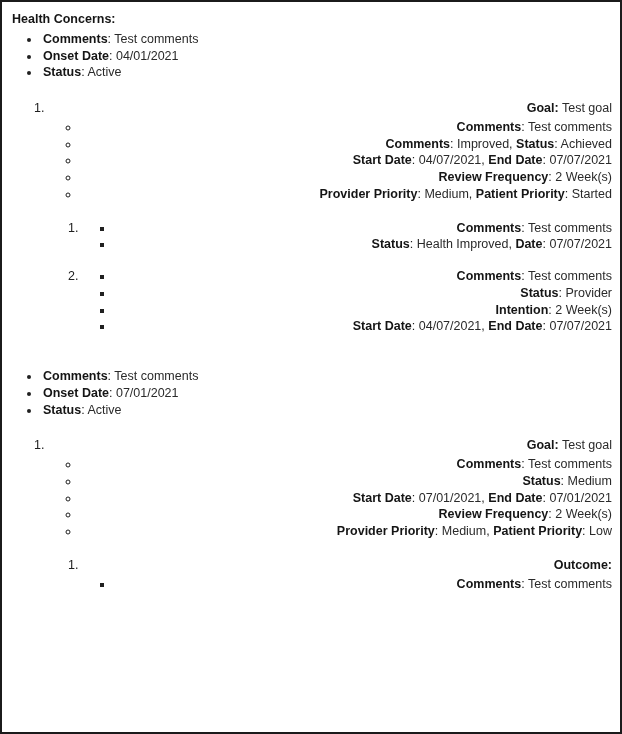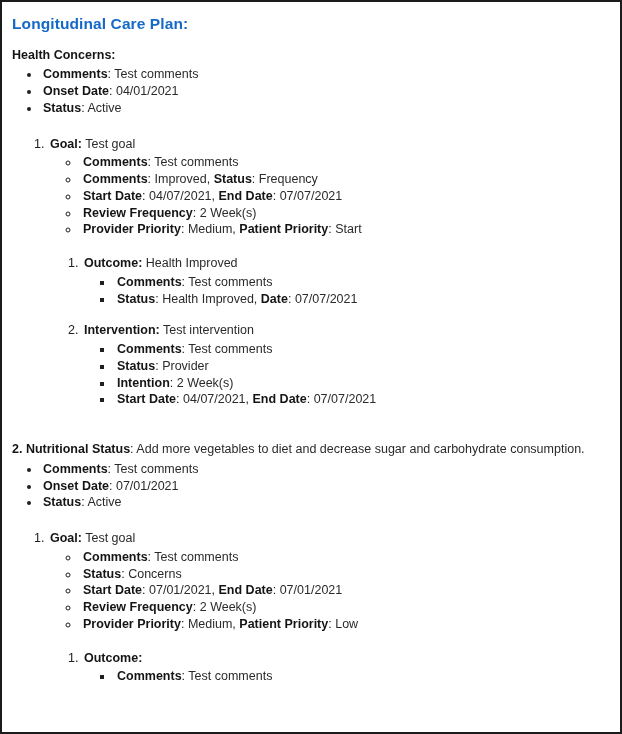--- a/index.html
+++ b/index.html
@@ -75,20 +75,21 @@
     margin: 3px 0 0 0;
     padding-left: 30px;
   }
   ul.lvl3 > li { margin: 0 0 1px 0; padding-left: 3px; }
 
   
   ol.goals {
     margin: 20px 0 0 0;
     padding-left: 36px;
     list-style-type: decimal;
+    text-align: right;
   }
   ol.goals > li { margin-bottom: 0; padding-left: 2px; }
 
   ol.subitems {
     margin: 18px 0 0 0;
     padding-left: 32px;
     list-style-type: decimal;
   }
   ol.subitems > li { margin-bottom: 0; padding-left: 2px; }
   ol.subitems > li + li { margin-top: 16px; }
@@ -98,75 +99,71 @@
 
   .lbl { font-weight: bold; color: #151515; }
   .val { font-weight: normal; color: #2a2a2a; }
 </style>
 </head>
 <body>
 
 <div id="page">
   <div id="doc">
 
-    <div class="doc-title">Longitudinal Care Plan:</div>
 
     <div class="section-heading">Health Concerns:</div>
 
     <div id="concerns-container">
         <div class="concern">
           <ul class="lvl1">
             <li><span class="lbl">Comments</span>: <span class="val">Test comments</span></li>
             <li><span class="lbl">Onset Date</span>: <span class="val">04/01/2021</span></li>
             <li><span class="lbl">Status</span>: <span class="val">Active</span></li>
           </ul>
           <ol class="goals">
             <li>
               <div class="item-title"><span class="lbl">Goal:</span> <span class="val">Test goal</span></div>
               <ul class="lvl2">
                 <li><span class="lbl">Comments</span>: <span class="val">Test comments</span></li>
-                <li><span class="lbl">Comments</span>: <span class="val">Improved,</span> <span class="lbl">Status</span>: <span class="val">Frequency</span></li>
+                <li><span class="lbl">Comments</span>: <span class="val">Improved,</span> <span class="lbl">Status</span>: <span class="val">Achieved</span></li>
                 <li><span class="lbl">Start Date</span>: <span class="val">04/07/2021,</span> <span class="lbl">End Date</span>: <span class="val">07/07/2021</span></li>
                 <li><span class="lbl">Review Frequency</span>: <span class="val">2 Week(s)</span></li>
-                <li><span class="lbl">Provider Priority</span>: <span class="val">Medium,</span> <span class="lbl">Patient Priority</span>: <span class="val">Start</span></li>
+                <li><span class="lbl">Provider Priority</span>: <span class="val">Medium,</span> <span class="lbl">Patient Priority</span>: <span class="val">Started</span></li>
               </ul>
               <ol class="subitems">
                 <li>
-                  <div class="item-title"><span class="lbl">Outcome:</span> <span class="val">Health Improved</span></div>
                   <ul class="lvl3">
                     <li><span class="lbl">Comments</span>: <span class="val">Test comments</span></li>
                     <li><span class="lbl">Status</span>: <span class="val">Health Improved,</span> <span class="lbl">Date</span>: <span class="val">07/07/2021</span></li>
                   </ul>
                 </li>
                 <li>
-                  <div class="item-title"><span class="lbl">Intervention:</span> <span class="val">Test intervention</span></div>
                   <ul class="lvl3">
                     <li><span class="lbl">Comments</span>: <span class="val">Test comments</span></li>
                     <li><span class="lbl">Status</span>: <span class="val">Provider</span></li>
                     <li><span class="lbl">Intention</span>: <span class="val">2 Week(s)</span></li>
                     <li><span class="lbl">Start Date</span>: <span class="val">04/07/2021,</span> <span class="lbl">End Date</span>: <span class="val">07/07/2021</span></li>
                   </ul>
                 </li>
               </ol>
             </li>
           </ol>
         </div>
         <div class="concern">
-          <div class="concern-title"><span class="num">2.</span> <span class="lbl">Nutritional Status</span>: <span class="val">Add more vegetables to diet and decrease sugar and carbohydrate consumption.</span></div>
           <ul class="lvl1">
             <li><span class="lbl">Comments</span>: <span class="val">Test comments</span></li>
             <li><span class="lbl">Onset Date</span>: <span class="val">07/01/2021</span></li>
             <li><span class="lbl">Status</span>: <span class="val">Active</span></li>
           </ul>
           <ol class="goals">
             <li>
               <div class="item-title"><span class="lbl">Goal:</span> <span class="val">Test goal</span></div>
               <ul class="lvl2">
                 <li><span class="lbl">Comments</span>: <span class="val">Test comments</span></li>
-                <li><span class="lbl">Status</span>: <span class="val">Concerns</span></li>
+                <li><span class="lbl">Status</span>: <span class="val">Medium</span></li>
                 <li><span class="lbl">Start Date</span>: <span class="val">07/01/2021,</span> <span class="lbl">End Date</span>: <span class="val">07/01/2021</span></li>
                 <li><span class="lbl">Review Frequency</span>: <span class="val">2 Week(s)</span></li>
                 <li><span class="lbl">Provider Priority</span>: <span class="val">Medium,</span> <span class="lbl">Patient Priority</span>: <span class="val">Low</span></li>
               </ul>
               <ol class="subitems">
                 <li>
                   <div class="item-title"><span class="lbl">Outcome:</span></div>
                   <ul class="lvl3">
                     <li><span class="lbl">Comments</span>: <span class="val">Test comments</span></li>
                   </ul>

